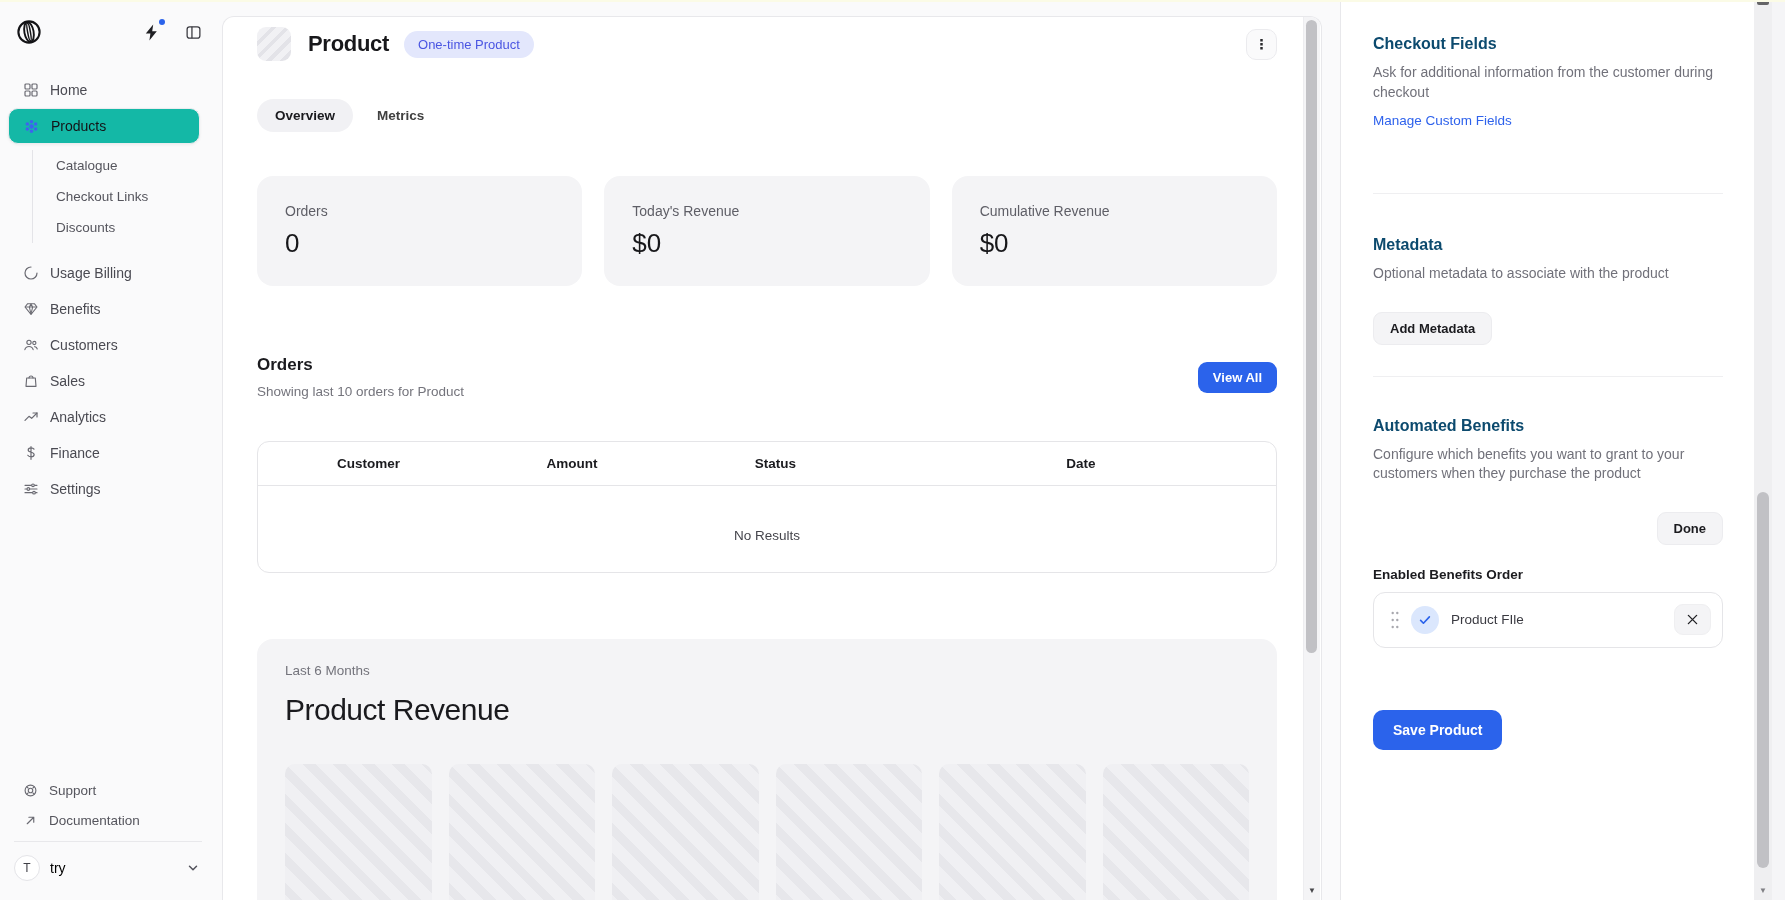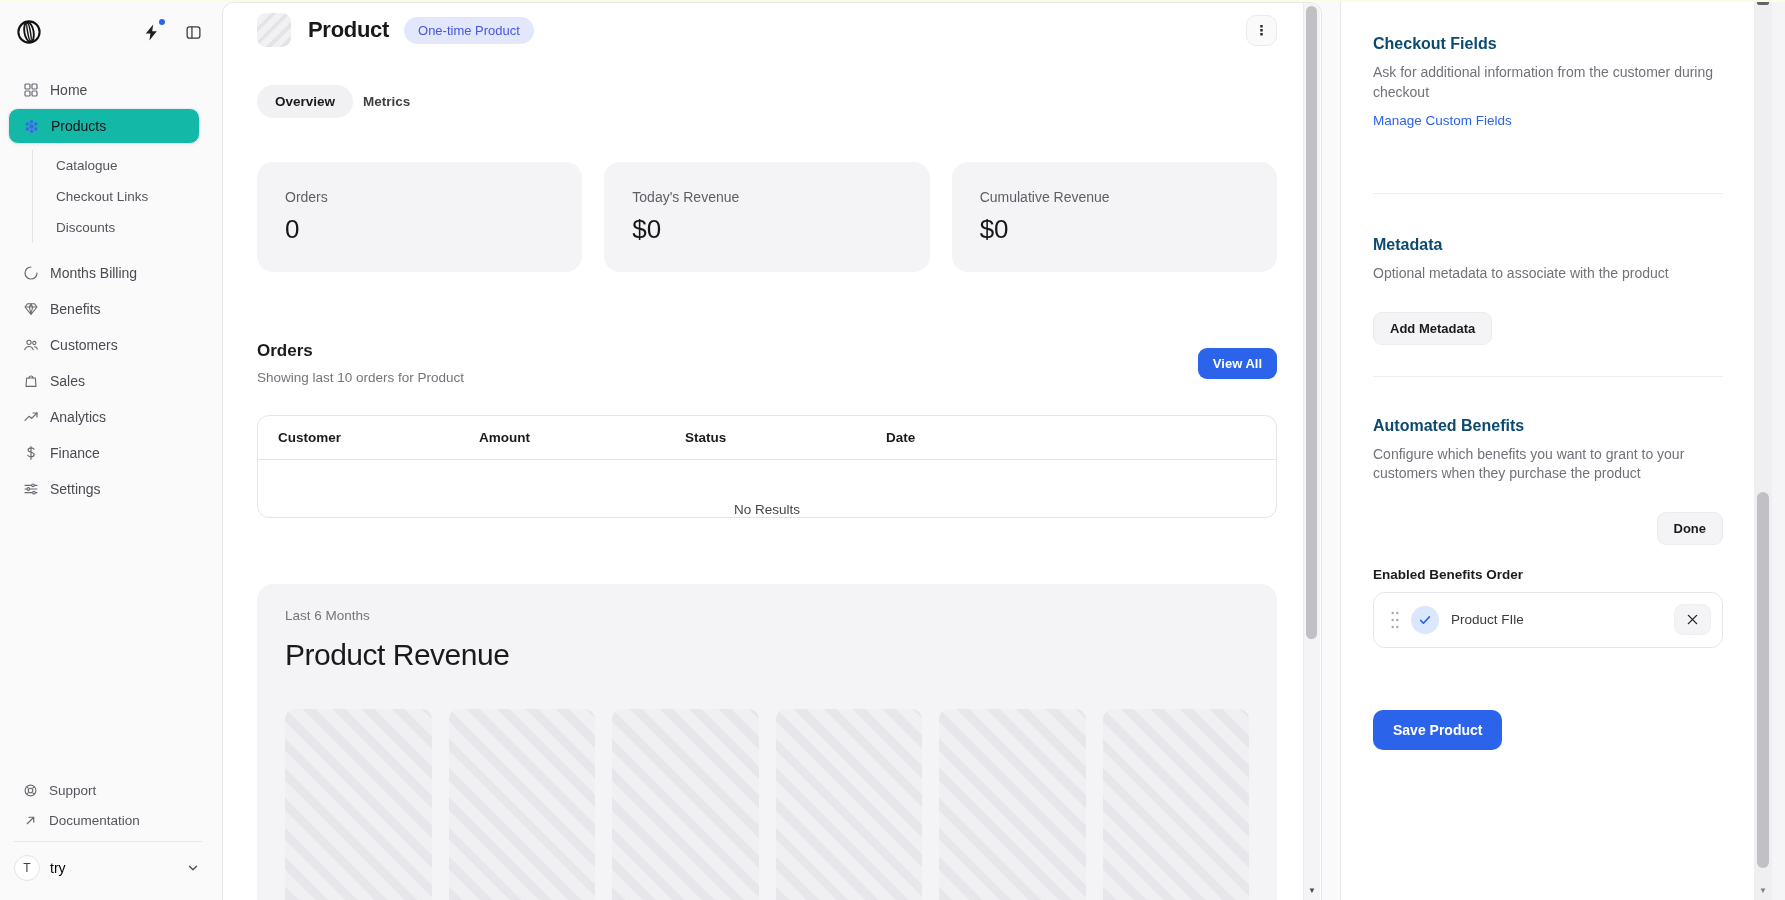--- a/index.html
+++ b/index.html
@@ -36,50 +36,50 @@
   .side-link { display:flex; align-items:center; gap:11px; height:30px; padding:0 14px; font-size:13.5px; font-weight:500; color:#55555D; cursor:pointer; }
   .side-link .ic { width:16px; height:16px; display:flex; align-items:center; justify-content:center; color:#6A6A72; }
   .side-div { height:1px; background:#E8E8EB; margin:6px 6px 4px 6px; }
   .user-row { display:flex; align-items:center; gap:10px; height:44px; padding:0 8px 0 6px; cursor:pointer; }
   .avatar { width:26px; height:26px; border-radius:50%; background:#FFFFFF; border:1px solid #E4E4E8;
             display:flex; align-items:center; justify-content:center; font-size:12px; font-weight:500; color:#3F3F46; }
   .user-name { font-size:14px; font-weight:500; color:#000000; }
   .user-row .chev { margin-left:auto; display:flex; color:#52525B; }
 
   
-  .main-card { position:absolute; left:222px; top:2px; bottom:0; width:1100px; background:#FFFFFF;
+  .main-card { position:absolute; left:222px; top:16px; bottom:0; width:1100px; background:#FFFFFF;
                border:1px solid #E8E8EB; border-bottom:none; border-radius:12px 12px 0 0; overflow:hidden; }
   .main-inner { padding:8px 44px 0 34px; }
 
   .m-header { display:flex; align-items:center; height:38px; }
   .thumb { width:34px; height:34px; border-radius:9px; background:#F1F1F4;
            background-image:repeating-linear-gradient(135deg,#E3E3E8 0 4px,transparent 4px 10px); flex:none; }
   .p-title { margin-left:17px; font-size:22px; font-weight:600; letter-spacing:-0.3px; }
   .badge { margin-left:15px; background:#E3E7FC; color:#4A55E2; font-size:13px; font-weight:500;
            padding:6px 14px; border-radius:15px; }
   .menu-btn { margin-left:auto; width:31px; height:31px; border-radius:10px; background:#FAFAFB; border:1px solid #EBEBEE;
               display:flex; align-items:center; justify-content:center; font-size:14px; font-weight:700; color:#2A2A2E; cursor:pointer; }
 
-  .tabs { display:flex; align-items:flex-start; margin-top:36px; gap:10px; }
+  .tabs { display:flex; align-items:flex-start; margin-top:36px; gap:24px; }
   .tab { font-size:13.5px; font-weight:600; color:#404040; cursor:pointer; padding:9px 0; }
   .tab.active { background:#F1F1F4; color:#1A1A1E; padding:9px 18px; border-radius:18px; }
 
   .stats { display:flex; gap:22px; margin-top:44px; }
   .stat-card { flex:1; height:110px; background:#F4F4F6; border-radius:16px; padding:27px 28px 0; }
   .stat-label { font-size:14px; color:#5E5E66; }
   .stat-value { margin-top:9px; font-size:26px; font-weight:500; color:#17171A; }
 
   .orders-head { display:flex; margin-top:69px; }
   .sec-title { font-size:17px; font-weight:600; color:#1B1B1F; }
   .sec-sub { margin-top:9px; font-size:13.5px; color:#74747C; }
   .btn-primary { background:#2B63EB; color:#fff; border:none; border-radius:9px; font-size:13px; font-weight:600;
                  padding:0 15px; height:31px; cursor:pointer; font-family:inherit; }
   .orders-head .btn-primary { margin-left:auto; margin-top:7px; }
 
-  .table { margin-top:30px; border:1px solid #E5E5E8; border-radius:12px; height:103px; overflow:hidden; background:#fff; }
+  .table { margin-top:42px; border:1px solid #E5E5E8; border-radius:12px; height:132px; overflow:hidden; background:#fff;text-align:center; }
   .t-head { display:flex; align-items:center; height:44px; border-bottom:1px solid #E5E5E8; }
   .t-col { font-size:13.5px; font-weight:600; color:#1B1B1F; padding-left:20px; }
   .t-col:nth-child(1){ width:201px; } .t-col:nth-child(2){ width:206px; }
   .t-col:nth-child(3){ width:201px; } .t-col:nth-child(4){ flex:1; }
   .t-body { height:98px; display:flex; align-items:center; justify-content:center; font-size:13.5px; color:#45454C; }
 
   .chart-card { margin-top:66px; height:332px; background:#F4F4F6; border-radius:16px; padding:24px 28px 0; overflow:hidden; }
   .chart-period { font-size:13.5px; color:#74747C; }
   .chart-title { margin-top:15px; font-size:30px; font-weight:500; letter-spacing:-0.5px; color:#1A1A1E; }
   .bars { display:flex; gap:17px; margin-top:37px; height:220px; }
@@ -194,21 +194,21 @@
         <span>Discounts</span>
       </div>
     </div>
 
     <div class="nav-item h36">
       <span class="ic">
         <svg width="16" height="16" viewBox="0 0 24 24" fill="none" stroke="currentColor" stroke-width="1.8">
           <path d="M12 3a9 9 0 1 0 9 9" stroke-linecap="round"></path>
         </svg>
       </span>
-      <span>Months Billing</span>
+      <span>Usage Billing</span>
     </div>
     <div class="nav-item h36">
       <span class="ic">
         <svg width="16" height="16" viewBox="0 0 24 24" fill="none" stroke="currentColor" stroke-width="1.6">
           <path d="M7 4h10l4 5-9 11L3 9z" stroke-linejoin="round"></path>
             <path d="M3 9h18M9.5 9L12 4.6 14.5 9 12 19.5z" stroke-linejoin="round"></path>
         </svg>
       </span>
       <span>Benefits</span>
     </div>

